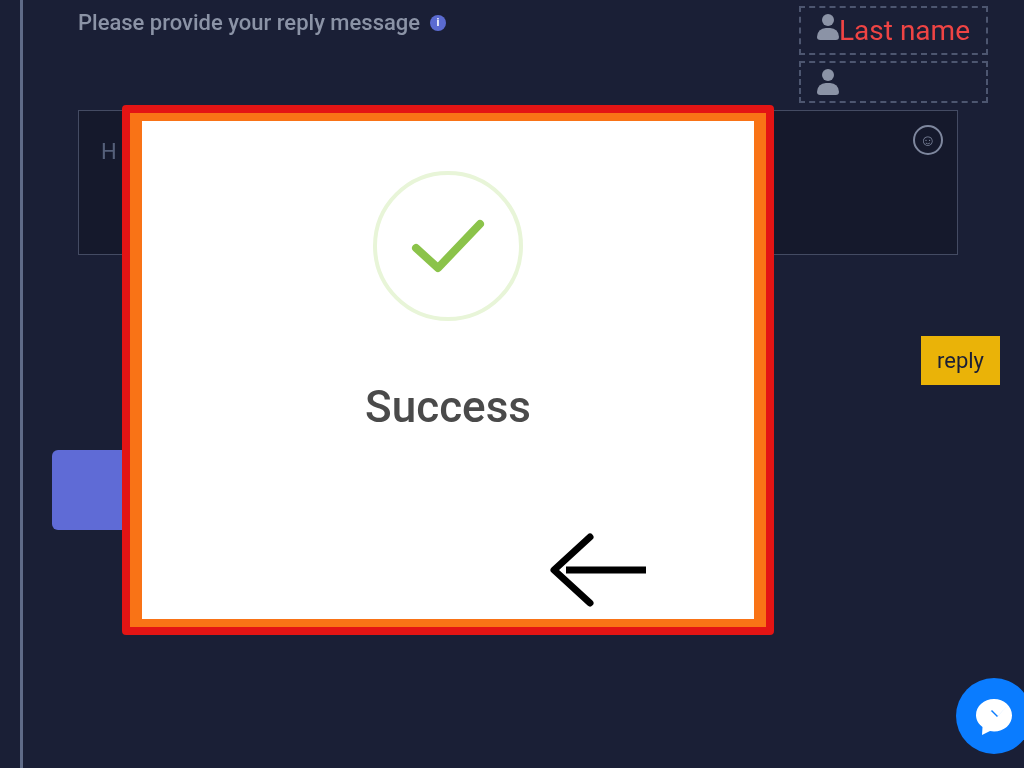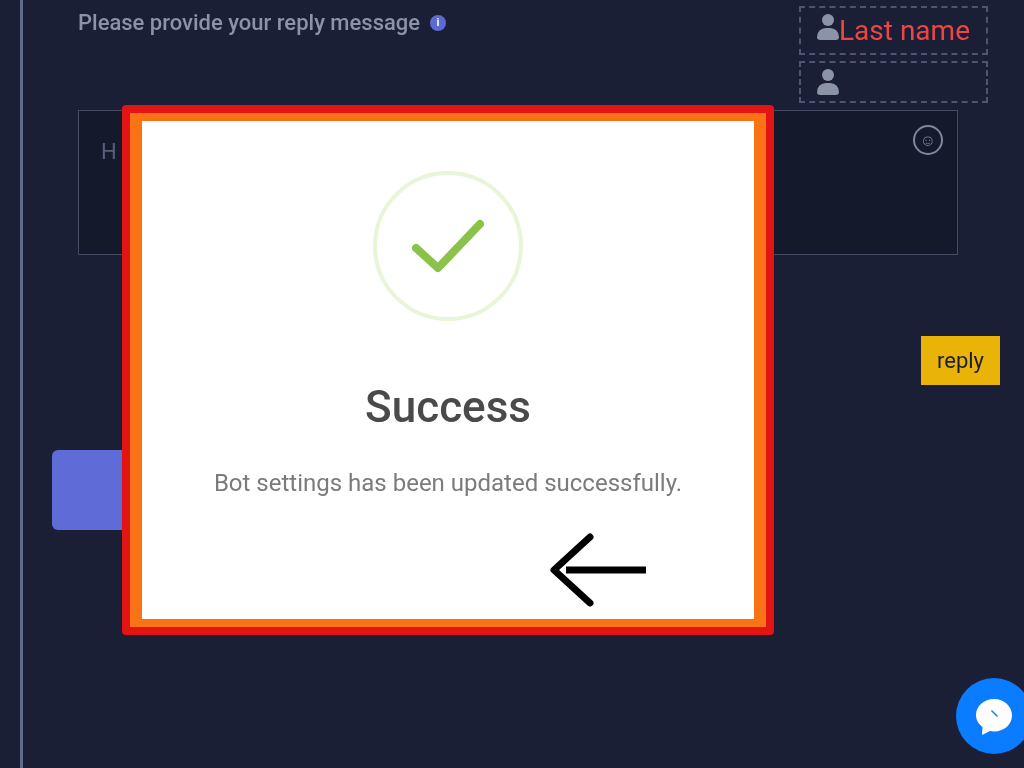--- a/index.html
+++ b/index.html
@@ -195,21 +195,20 @@
   <div class="primary-btn-bg"></div>
 
   <div class="modal-border">
     <div class="modal">
       <div class="check-ring">
         <svg viewBox="0 0 80 60">
           <polyline points="8,32 30,52 72,8" fill="none" stroke="#8bc34a" stroke-width="8" stroke-linecap="round" stroke-linejoin="round"></polyline>
         </svg>
       </div>
       <div class="modal-title">Success</div>
-      <div class="modal-msg">Bot settings has been updated successfully.</div>
     </div>
   </div>
 
   <svg class="arrow" viewBox="0 0 100 90">
     <line x1="98" y1="45" x2="18" y2="45" stroke="#000" stroke-width="7"></line>
     <polyline points="42,12 6,45 42,78" fill="none" stroke="#000" stroke-width="7" stroke-linecap="round" stroke-linejoin="round"></polyline>
   </svg>
 
   <div class="chat-bubble">
     <svg viewBox="0 0 42 42">

